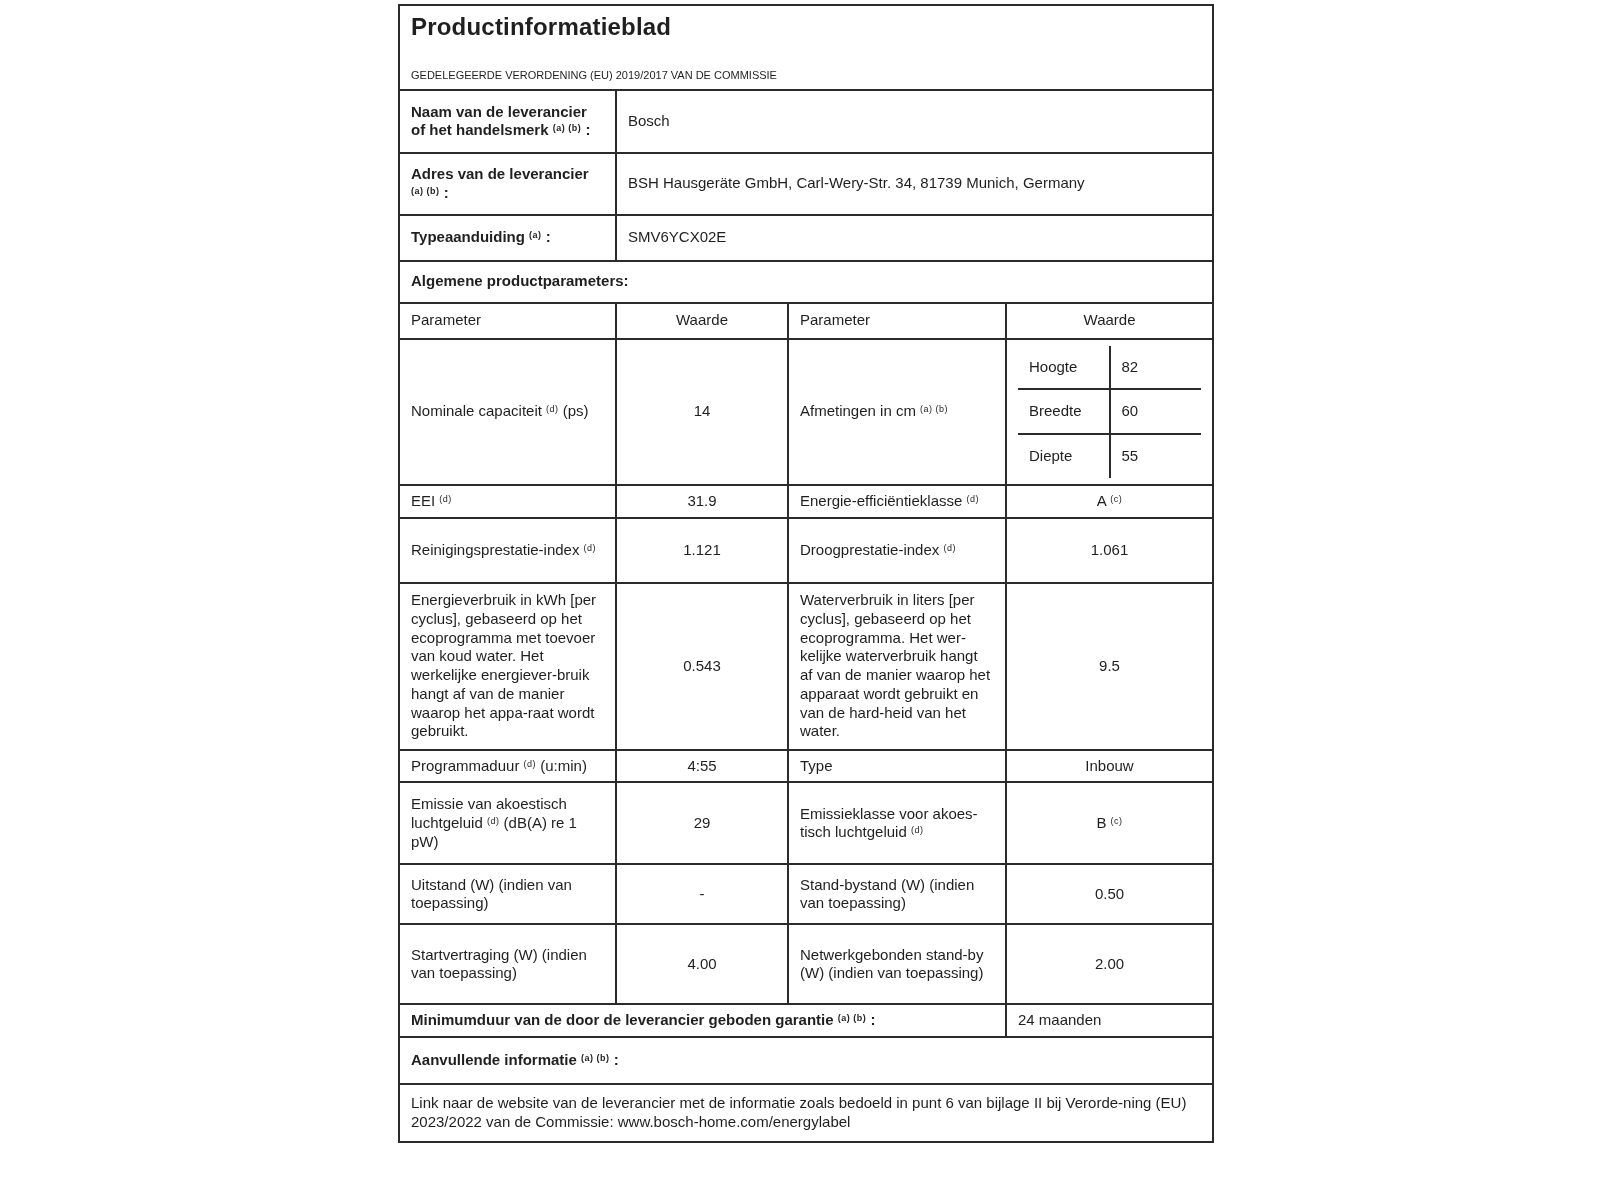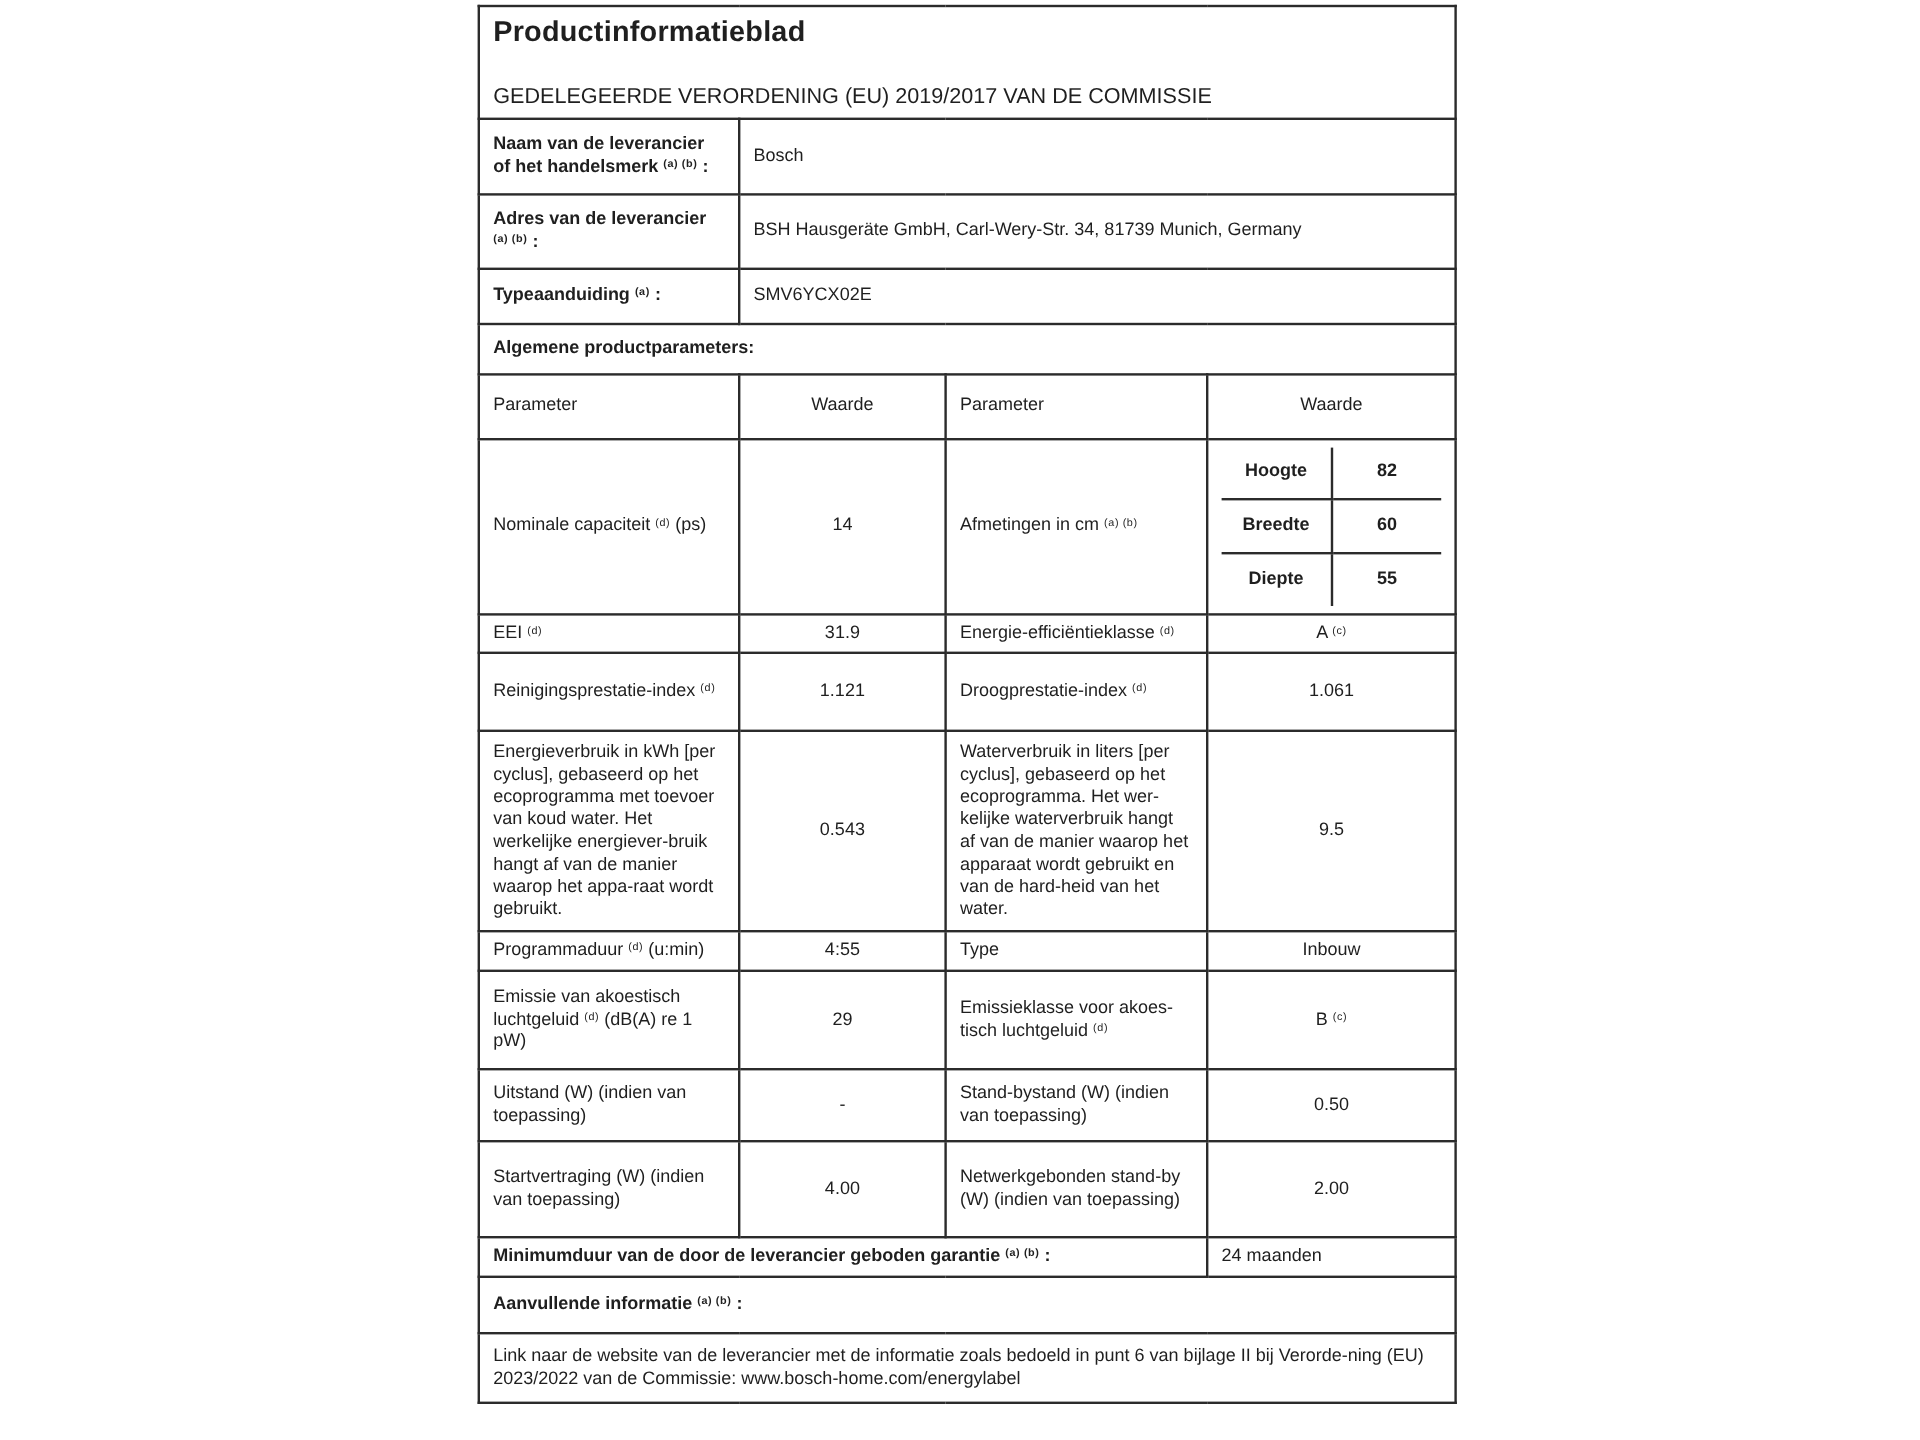--- a/index.html
+++ b/index.html
@@ -30,58 +30,56 @@
     vertical-align: middle;
     word-wrap: break-word;
   }
   .title-cell { padding: 16px 11px 14px 11px; }
   .title {
     font-size: 24px;
     font-weight: bold;
     margin: 0 0 27px 0;
     letter-spacing: 0.2px;
   }
-  .subtitle { font-size: 18px; }
+  .subtitle { font-size: 11px; }
   .b { font-weight: bold; }
   .c { text-align: center; }
   .sp {
     font-size: 9px;
     position: relative;
     top: -4px;
     letter-spacing: 0.5px;
     white-space: nowrap;
   }
   
   .h63  { height: 63px; }
   .h62  { height: 62px; }
   .h46  { height: 46px; }
   .h42  { height: 42px; }
-  .h44  { height: 54px; }
+  .h44  { height: 36px; }
   .h132 { height: 132px; }
   .h43  { height: 27px; }
   .h65  { height: 65px; }
   .h167 { height: 167px; }
   .h82  { height: 82px; }
   .h60  { height: 60px; }
   .h80  { height: 80px; }
   .h47  { height: 47px; }
   .h58  { height: 58px; }
   
   td.dims-cell { padding: 0; vertical-align: top; }
   table.dims {
     border-collapse: collapse;
     table-layout: fixed;
     width: 100%;
     height: 132px;
   }
   table.dims td {
     border: 2px solid #2b2b2b;
-    text-align: center;
     vertical-align: middle;
-    font-weight: bold;
   }
   table.dims tr td:first-child { border-left: none; }
   table.dims tr td:last-child  { border-right: none; }
   table.dims tr:first-child td { border-top: none; }
   table.dims tr:last-child td  { border-bottom: none; }
   .longtext { padding: 8px 11px; }
 </style>
 </head>
 <body>
 

